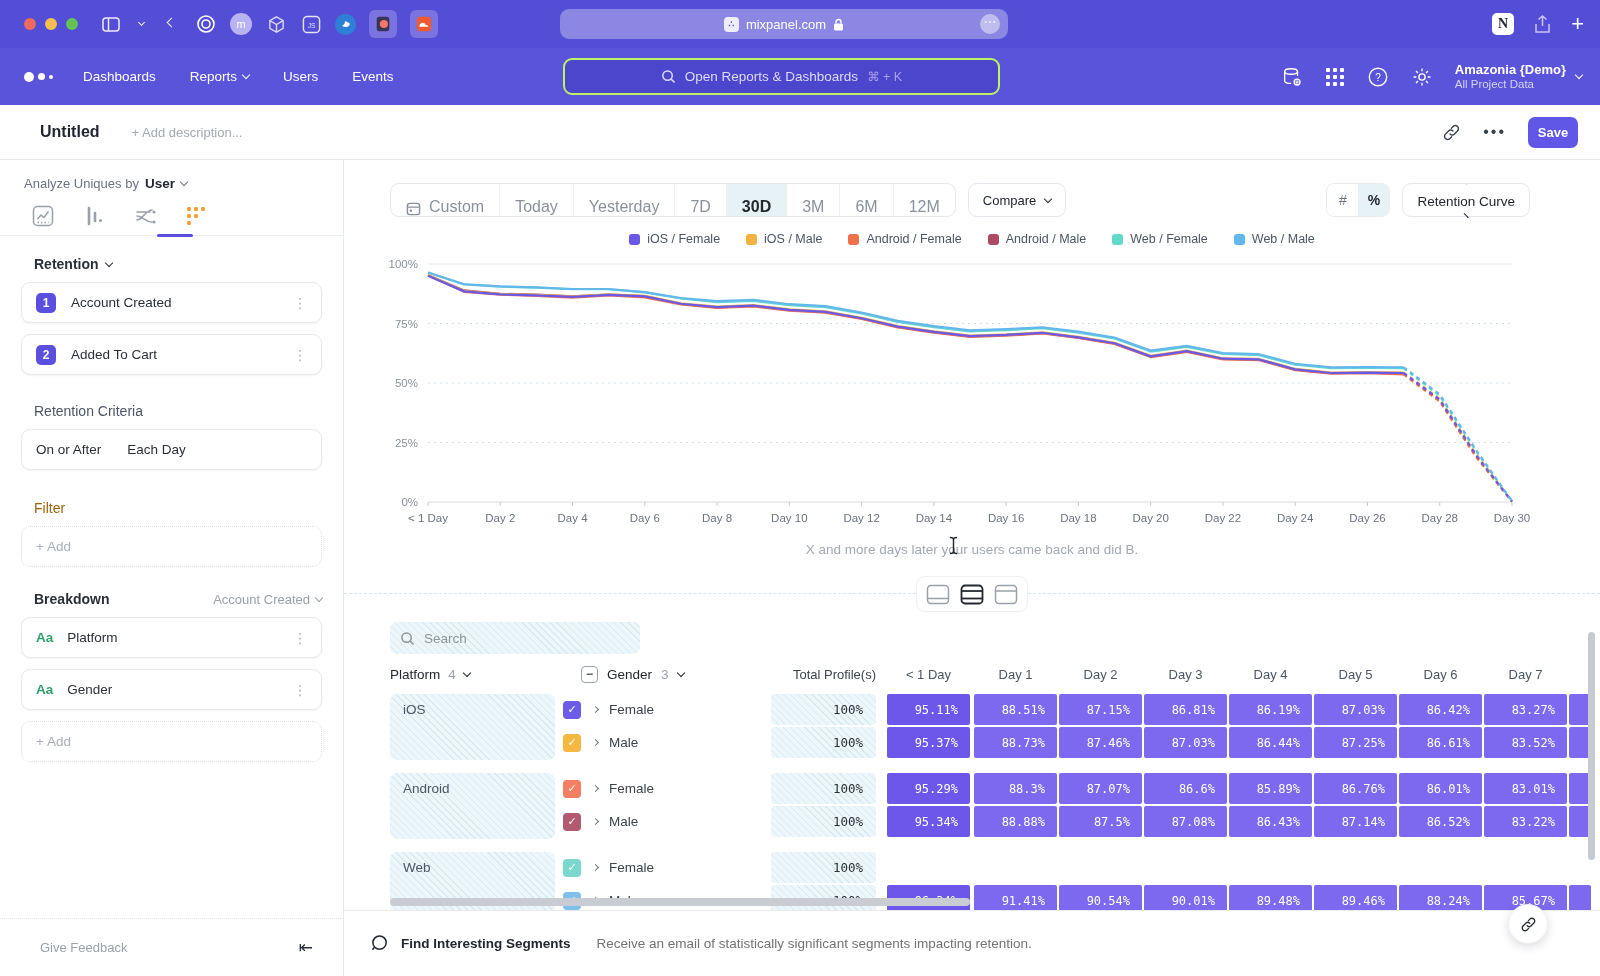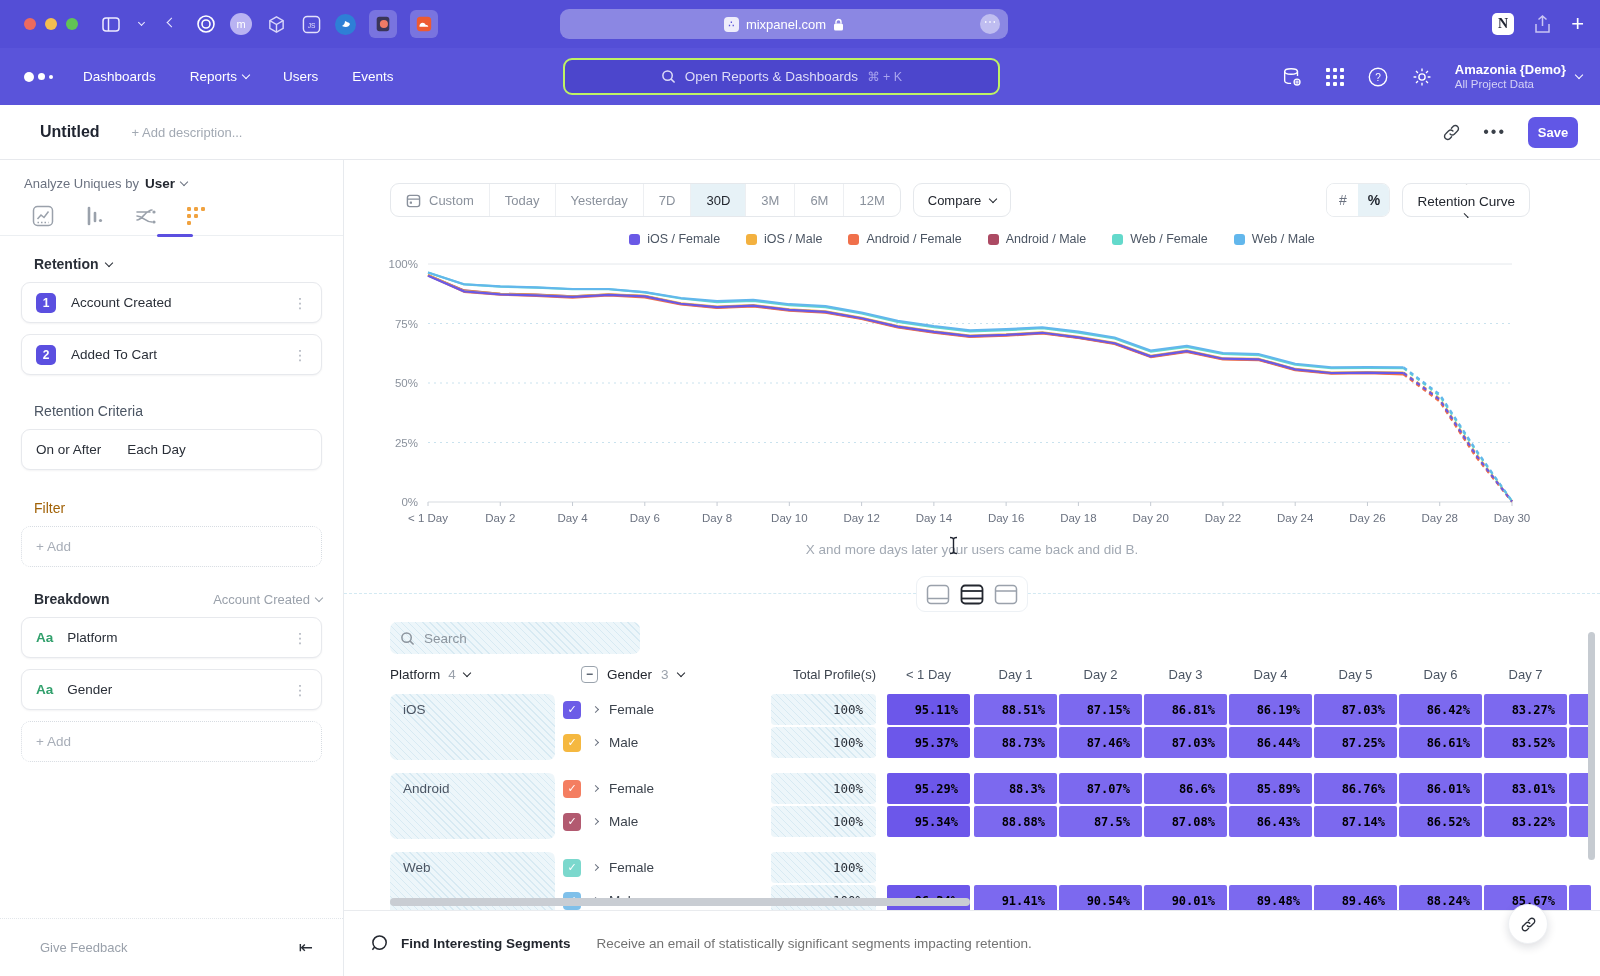--- a/index.html
+++ b/index.html
@@ -75,24 +75,24 @@
   .bd-scope{margin-left:auto;font-size:13px;color:#9AA1AB;display:flex;align-items:center;gap:6px;cursor:pointer;}
   .aa{color:#31A06C;font-weight:bold;font-size:13.5px;margin-right:14px;}
   .sb-footer{position:absolute;bottom:0;left:0;right:0;height:58px;border-top:1px dotted #E2E6EA;
     display:flex;align-items:center;padding:0 30px 0 40px;}
   .give-fb{font-size:13px;color:#9AA1AB;cursor:pointer;}
   .collapse{margin-left:auto;font-size:17px;color:#2A2F38;cursor:pointer;}
 
   
   .controls{position:absolute;top:23px;left:46px;right:0;height:34px;display:flex;align-items:center;}
   .range-group{display:flex;align-items:center;border:1px solid #E5E8EC;border-radius:9px;height:34px;overflow:hidden;background:#fff;}
-  .range-item{padding:0 15px;font-size:13px;color:#8A919C;height:100%;display:flex;align-items:center;gap:8px;
+  .range-item{padding:0 15px;font-size:16px;color:#8A919C;height:100%;display:flex;align-items:flex-end;gap:8px;
     border-right:1px solid #EDEFF2;cursor:pointer;white-space:nowrap;}
   .range-item:last-child{border-right:none;}
-  .range-item.active{background:#E7F2F7;color:#23272F;font-weight:normal;}
+  .range-item.active{background:#E7F2F7;color:#23272F;font-weight:bold;}
   .compare-btn{margin-left:12px;height:34px;border:1px solid #E5E8EC;border-radius:9px;display:flex;align-items:center;
     gap:9px;padding:0 14px;font-size:13px;color:#23272F;cursor:pointer;background:#fff;}
   .ctrl-right{position:absolute;right:70px;top:0;display:flex;align-items:center;gap:12px;}
   .unit-toggle{display:flex;border:1px solid #E9ECEF;border-radius:8px;overflow:hidden;}
   .unit{width:31px;height:32px;display:flex;align-items:center;justify-content:center;font-size:14px;color:#6B7280;cursor:pointer;background:#fff;}
   .unit.active{background:#E7F2F7;color:#1F242D;font-weight:bold;}
   .view-select{height:34px;border:1px solid #E5E8EC;border-radius:9px;display:flex;align-items:center;gap:9px;
     padding:0 14px;font-size:13.5px;color:#23272F;cursor:pointer;background:#fff;flex-direction:column;}
 
   
@@ -128,22 +128,22 @@
   .t-group{display:flex;margin:0 0 13px 46px;}
   .g-cell{width:165px;border-radius:7px;padding:8px 13px;font-size:13.5px;color:#4B5563;flex:0 0 auto;}
   .g-rows{flex:1;}
   .g-row{height:31px;margin-bottom:2px;display:flex;align-items:center;position:relative;}
   .g-row .cb{margin-left:8px;}
   .g-row .chev.right{margin-left:12px;color:#6B7280;width:5px;height:5px;}
   .g-lbl{margin-left:11px;font-size:13.5px;color:#3C434D;}
   .total-cell{position:absolute;left:216px;width:105px;height:31px;border-radius:4px;display:flex;align-items:center;
     justify-content:flex-end;padding-right:13px;font-size:12.5px;color:#2A2F38;}
   .vals{position:absolute;left:332px;display:flex;height:31px;}
-  .vcell{width:83px;margin-right:2px;background:#7C69EF;color:#000000;border-radius:2px;
-    display:flex;align-items:center;justify-content:flex-end;padding-right:12px;font-size:12px;font-weight:bold;}
+  .vcell{width:83px;margin-right:2px;background:#7C69EF;color:#ffffff;border-radius:2px;
+    display:flex;align-items:center;justify-content:flex-end;padding-right:12px;font-size:12px;}
   .vcell.first{background:#6C57EA;margin-right:4px;}
   .vcell.sliver{width:22px;margin-right:0;padding:0;}
   .hscroll{position:absolute;left:46px;top:288px;width:580px;height:8px;border-radius:4px;background:#C9CDD3;}
   .vscroll{position:absolute;right:5px;top:472px;width:7px;height:228px;border-radius:4px;background:#C6CBD1;}
 
   
   .footer-bar{position:absolute;left:0;right:0;bottom:0;height:66px;background:#fff;border-top:1px solid #E9EBEE;
     display:flex;align-items:center;padding-left:27px;z-index:5;}
   .fb-title{font-size:13.5px;font-weight:bold;color:#23272F;margin-left:11px;}
   .fb-desc{font-size:13.5px;color:#737373;margin-left:26px;}

